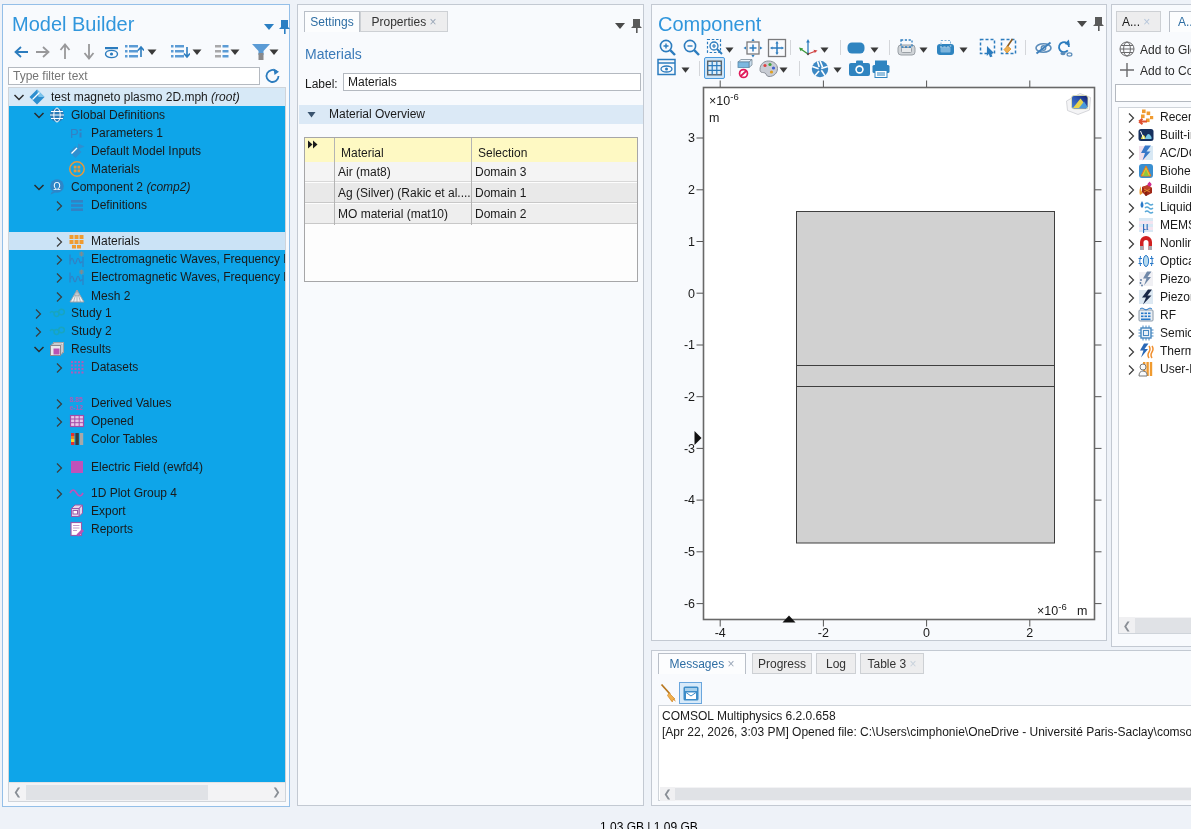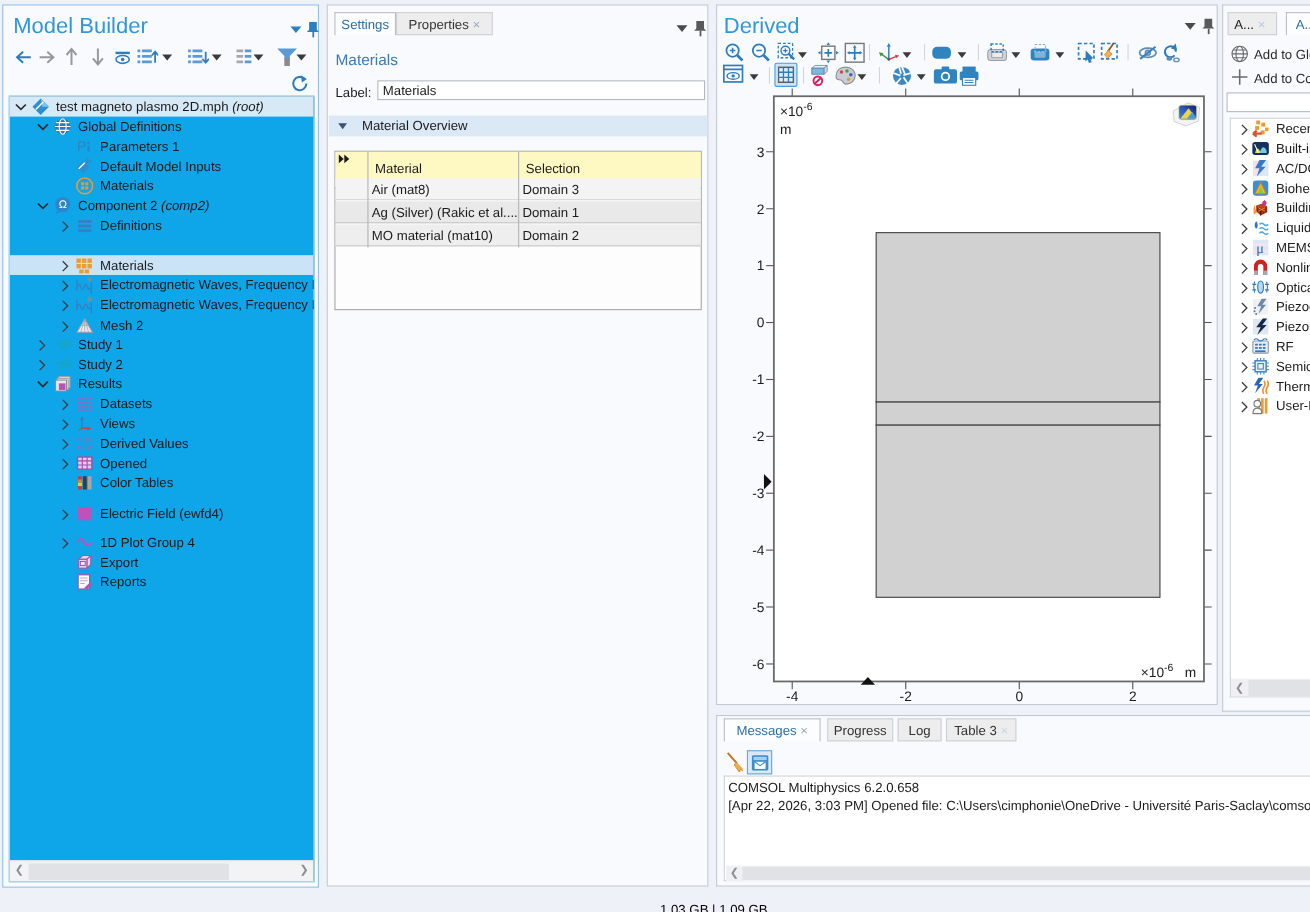--- a/index.html
+++ b/index.html
@@ -118,20 +118,21 @@
         <path d="M0.5 0.5 L9.5 0.5 L5 6 Z" fill="#3a3a3a"></path>
       </svg>
     <svg class="abs" style="left:248px; top:37px;" width="20" height="20">
         <path d="M1 2 H19 L12.5 9 V13 L7.5 13 V9 Z" fill="#5b9bd5"></path>
         <rect x="7.5" y="11" width="5" height="7" fill="#8a8a8c"></rect>
       </svg>
     <svg class="abs" style="left:266px; top:44px;" width="10" height="7">
         <path d="M0.5 0.5 L9.5 0.5 L5 6 Z" fill="#3a3a3a"></path>
       </svg>
   </div>
+  <input style="position: absolute; left: 5px; top: 62px; width: 252px; height: 18px; border: 1px solid rgb(180, 185, 192); padding-left: 4px; font-size: 12px; color: rgb(26, 26, 26); background: rgb(255, 255, 255);" placeholder="Type filter text">
   <div id="mb-refresh" class="abs" style="left:261px; top:62px; width:18px; height:18px;">
     <svg width="18" height="18">
         <path d="M14.5 9 a6 6 0 1 1 -2 -4.5" stroke="#2c7cbe" stroke-width="1.8" fill="none"></path>
         <path d="M9.5 1.5 L15 4.8 L10.5 8 Z" fill="#2c7cbe"></path>
       </svg>
   </div>
   <div id="mb-tree">
     <div class="trow" style="top:0px; background:#d7e9f7;">
       <span class="ch" style="left:1px;"><svg width="16" height="16">
             <path d="M4.5 6 L9 10.5 L13.5 6" stroke="#2b2b2b" stroke-width="1.5" fill="none"></path>
@@ -319,33 +320,20 @@
               <rect x="9" y="9" width="2" height="2"></rect>
               <rect x="12.5" y="9" width="2" height="2"></rect>
               <rect x="2" y="12.5" width="2" height="2"></rect>
               <rect x="5.5" y="12.5" width="2" height="2"></rect>
               <rect x="9" y="12.5" width="2" height="2"></rect>
               <rect x="12.5" y="12.5" width="2" height="2"></rect>
             </g>
           </svg></span>
       <span class="tx" style="left:82px;">Datasets</span>
     </div>
-    <div class="trow" style="top:288px;">
-      <span class="ch" style="left:42px;"><svg width="16" height="16">
-            <path d="M6 4.5 L10.5 9 L6 13.5" stroke="#3c3c3c" stroke-width="1.2" fill="none"></path>
-          </svg></span>
-      <span class="ic" style="left:60px;"><svg width="16" height="16">
-            <path d="M5.5 3.5 V12" stroke="#3381c4" stroke-width="1.4"></path>
-            <path d="M3.5 4.5 L5.5 1.5 L7.5 4.5 Z" fill="#3381c4"></path>
-            <path d="M5.5 12 L2.5 14" stroke="#3a9a3a" stroke-width="1.4"></path>
-            <path d="M5.5 12 L11 12.5" stroke="#d04040" stroke-width="1.4"></path>
-            <path d="M10.5 10.8 L13.8 12.8 L10.8 14.3 Z" fill="#d04040"></path>
-          </svg></span>
-      <span class="tx" style="left:82px;">Views</span>
-    </div>
     <div class="trow" style="top:306px;">
       <span class="ch" style="left:42px;"><svg width="16" height="16">
             <path d="M6 4.5 L10.5 9 L6 13.5" stroke="#3c3c3c" stroke-width="1.2" fill="none"></path>
           </svg></span>
       <span class="ic" style="left:60px;"><svg width="16" height="16">
             <text x="0.5" y="7" font-size="6.8" font-weight="bold" fill="#b05cb8" font-family="Liberation Sans">8.85</text>
             <text x="0.5" y="14.5" font-size="6.8" font-weight="bold" fill="#b05cb8" font-family="Liberation Sans">e-12</text>
           </svg></span>
       <span class="tx" style="left:82px;">Derived Values</span>
     </div>
@@ -458,21 +446,21 @@
     <div class="abs" style="left:0; top:66px; width:332px; height:20px; background:#eeeeee; border-bottom:1px solid #c8c8c8;">
       <span class="abs" style="left:33px; top:3px;">MO material (mat10)</span>
       <span class="abs" style="left:170px; top:3px;">Domain 2</span>
     </div>
     <div class="abs" style="left:29px; top:0; width:1px; height:87px; background:#b4b4b4;"></div>
     <div class="abs" style="left:166px; top:0; width:1px; height:87px; background:#b4b4b4;"></div>
   </div>
 </div>
 
 <div id="gfx" class="panel">
-  <div class="ptitle" style="left:6px; top:8px;">Derived</div>
+  <div class="ptitle" style="left:6px; top:8px;">Component</div>
   <div id="gfx-hdricons">
     <svg class="abs" style="left:424px; top:15px;" width="12" height="8">
         <path d="M1 1 L11 1 L6 7 Z" fill="#4a4a4a"></path>
       </svg>
     <svg class="abs" style="left:441px; top:11px;" width="12" height="16">
         <path d="M2 1 h7 v7 l2 2 h-11 l2 -2 Z" fill="#5a5a5a"></path>
         <rect x="5" y="10" width="1.6" height="5" fill="#5a5a5a"></rect>
       </svg>
   </div>
   <div id="gfx-toolbar">

